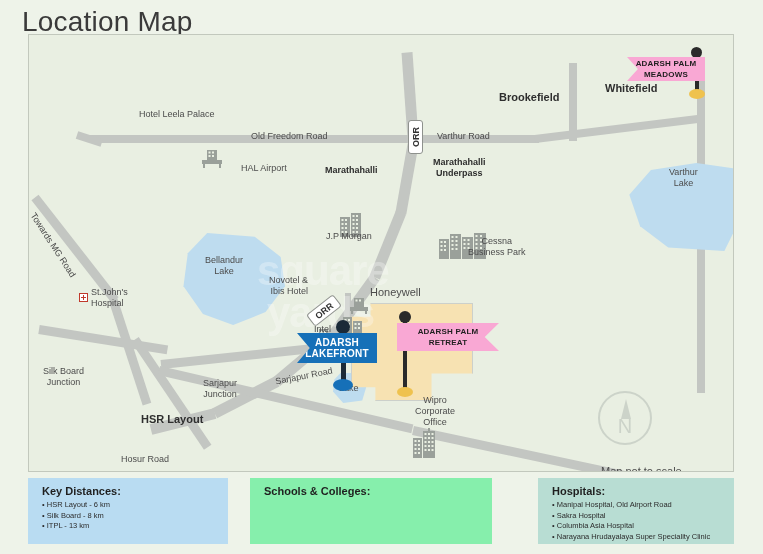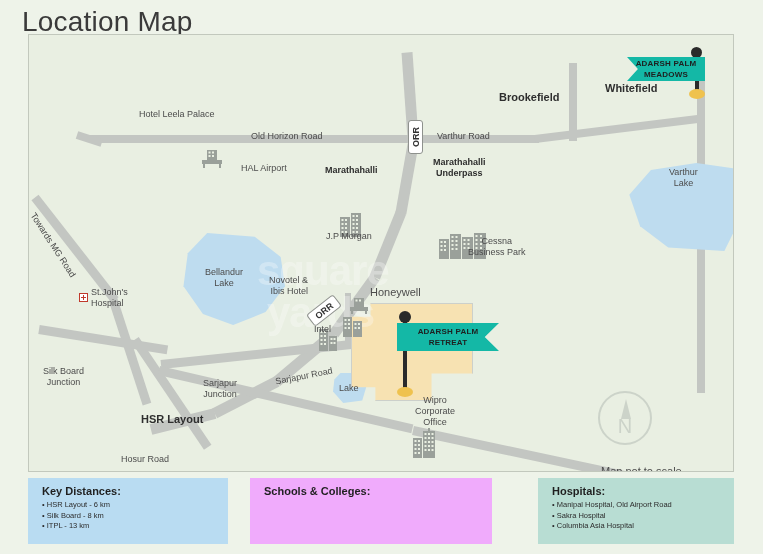--- a/index.html
+++ b/index.html
@@ -86,21 +86,21 @@
   
   .banner {
     position: absolute;
     display: flex; align-items: center; justify-content: center;
     text-align: center;
     font-weight: 700;
     line-height: 11px;
     letter-spacing: 0.2px;
   }
   .banner.gold {
-    background: #14b8a6;
+    background: #f9a8d4;
     color: #1f1f1f;
     font-size: 8px;
     align-items: center;
   }
   .banner.blue {
     background: #1670b8;
     color: #ffffff;
     font-size: 10px;
   }
   
@@ -172,21 +172,21 @@
   .legend ul { margin: 0; padding: 0; list-style: none; }
   .legend li {
     font-size: 7.5px;
     line-height: 10.5px;
     color: #2c2c2c;
     white-space: nowrap;
   }
   .legend li::before { content: "• "; }
   .lcols { display: flex; gap: 14px; }
   #legend-distances { left: 28px;  width: 200px; background: #b9dcf2; }
-  #legend-schools   { left: 250px; width: 242px; background: #f0abfc; }
+  #legend-schools   { left: 250px; width: 242px; background: #86efac; }
   #legend-hospitals { left: 538px; width: 196px; background: #b8ddd3; }
 </style>
 </head>
 <body>
 
 <div id="page">
 
   <div id="title">Location Map</div>
 
   <div id="map-frame">
@@ -391,35 +391,35 @@
     <div class="hosp-ico" style="left:50px; top:258px;"></div>
 
     <div class="orr-tag" style="left:379px; top:85px;">
       <span>ORR</span>
     </div>
     <div class="orr-tag" style="left:278px; top:268px; width:34px; height:15px; transform:rotate(-38deg);">
       <span style="transform:rotate(0deg);">ORR</span>
     </div>
 
     <div class="mlabel" style="left:110px; top:74px;">Hotel Leela Palace</div>
-    <div class="mlabel" style="left:222px; top:96px;">Old Horizon Road</div>
+    <div class="mlabel" style="left:222px; top:96px;">Old Freedom Road</div>
     <div class="mlabel" style="left:212px; top:128px;">HAL Airport</div>
     <div class="mlabel bold" style="left:296px; top:130px;">Marathahalli</div>
     <div class="mlabel" style="left:408px; top:96px;">Varthur Road</div>
     <div class="mlabel bold ctr" style="left:404px; top:122px;">
       <div>Marathahalli</div>
       <div>Underpass</div>
     </div>
     <div class="mlabel bold big" style="left:470px; top:57px;">Brookefield</div>
     <div class="mlabel bold big" style="left:576px; top:48px;">Whitefield</div>
     <div class="mlabel ctr" style="left:640px; top:132px;">
       <div>Varthur</div>
       <div>Lake</div>
     </div>
-    <div class="mlabel ctr" style="left:176px; top:232px;text-align:center;">
+    <div class="mlabel ctr" style="left:176px; top:220px;text-align:center;">
       <div>Bellandur</div>
       <div>Lake</div>
     </div>
     <div class="mlabel" style="left:310px; top:348px;">Lake</div>
     <div class="mlabel" style="left:297px; top:196px;">J.P Morgan</div>
     <div class="mlabel ctr" style="left:439px; top:201px;">
       <div>Cessna</div>
       <div>Business Park</div>
     </div>
     <div class="mlabel" style="left:240px; top:240px; text-align:right;">
@@ -466,20 +466,30 @@
       <div class="pin-stem" style="left:14px; top:10px; width:4px; height:76px; background:#2a2a2a;"></div>
       <div class="pin-head" style="left:10px; top:4px; width:12px; height:12px; background:#2a2a2a;"></div>
       <div class="pin-base" style="left:8px; top:80px; width:16px; height:10px; background:#efc24e;"></div>
       <div class="banner gold" style="left:8px; top:16px; width:102px; height:28px; flex-direction:column;
                   clip-path: polygon(0% 0%, 100% 0%, 86% 50%, 100% 100%, 0% 100%);">
         <div>ADARSH PALM</div>
         <div>RETREAT</div>
       </div>
     </div>
 
+    <div style="position:absolute; left:268px; top:282px; width:110px; height:80px;">
+      <div class="pin-stem" style="left:44px; top:10px; width:5px; height:58px; background:#1b2a38;"></div>
+      <div class="pin-head" style="left:39px; top:3px; width:14px; height:14px; background:#1b2a38;"></div>
+      <div class="pin-base" style="left:36px; top:62px; width:20px; height:12px; background:#1670b8;"></div>
+      <div class="banner blue" style="left:0px; top:16px; width:80px; height:30px; flex-direction:column;
+                  clip-path: polygon(0% 0%, 100% 0%, 100% 100%, 0% 100%, 16% 50%);">
+        <div>ADARSH</div>
+        <div>LAKEFRONT</div>
+      </div>
+    </div>
 
     <div id="compass">
       <div class="n-arrow"></div>
       <div class="n-letter">N</div>
     </div>
     <div id="not-to-scale">Map not to scale</div>
 
   </div>
 
   <div class="legend" id="legend-distances">
@@ -496,16 +506,17 @@
   <div class="legend" id="legend-schools">
     <h4>Schools &amp; Colleges:</h4>
   </div>
 
   <div class="legend" id="legend-hospitals">
     <h4>Hospitals:</h4>
     <ul>
       <li>Manipal Hospital, Old Airport Road</li>
       <li>Sakra Hospital</li>
       <li>Columbia Asia Hospital</li>
+      <li>Narayana Hrudayalaya Super Speciality Clinic</li>
     </ul>
   </div>
 
 </div>
 
 </body></html>

